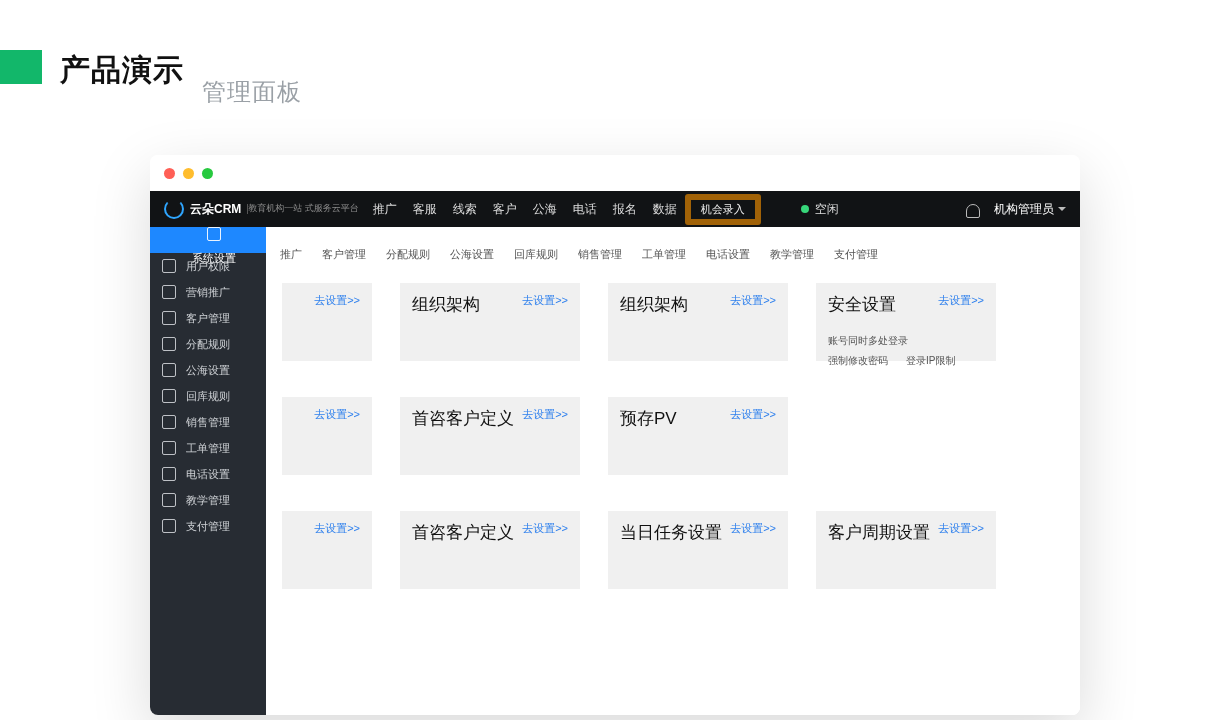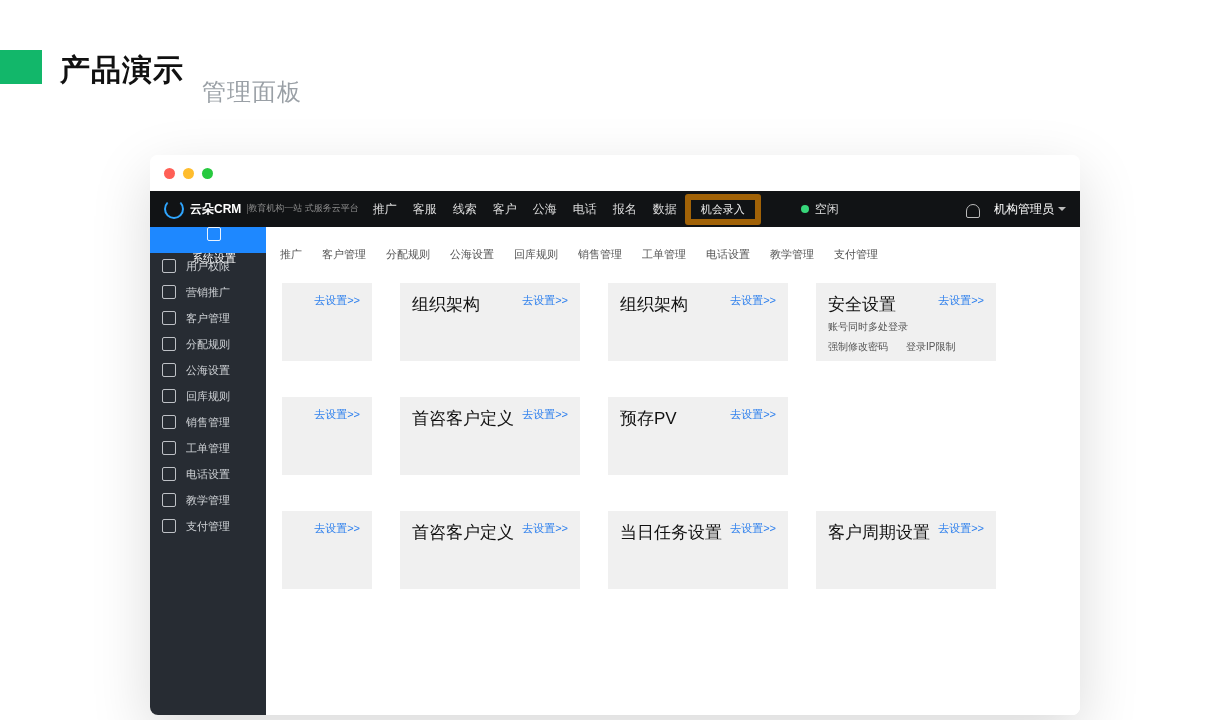--- a/index.html
+++ b/index.html
@@ -154,21 +154,21 @@
     position:relative;
     font-size:11px;
   }
   .card.short1 { width: 90px; }
   .card-title { color:#111; font-size:17px; }
   .card-link {
     position:absolute; top:10px; right:12px;
     color:#2f80ed; font-size:11px; cursor:pointer;
   }
   .card-subs {
-    margin-top: 4px;
+    margin-top: 18px;
     display:flex; flex-wrap:wrap; gap: 6px 18px;
     font-size:10px; color:#555;
   }
 </style>
 </head>
 <body>
 
 <div class="page-header">
   <div class="green-bar"></div>
   <div class="page-title">产品演示</div>

